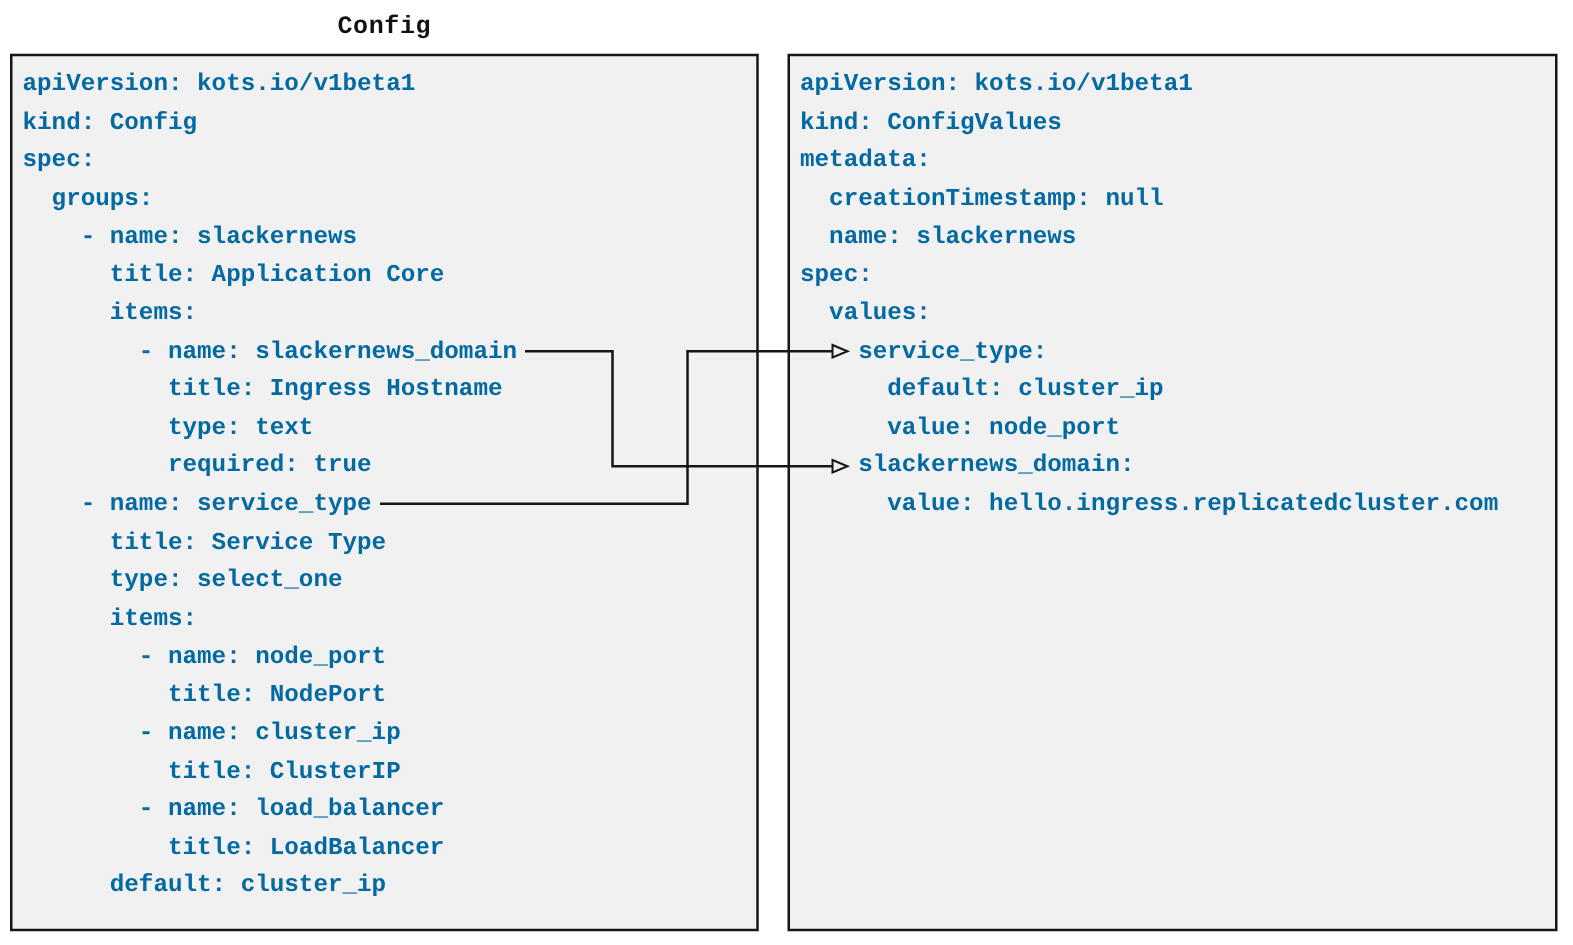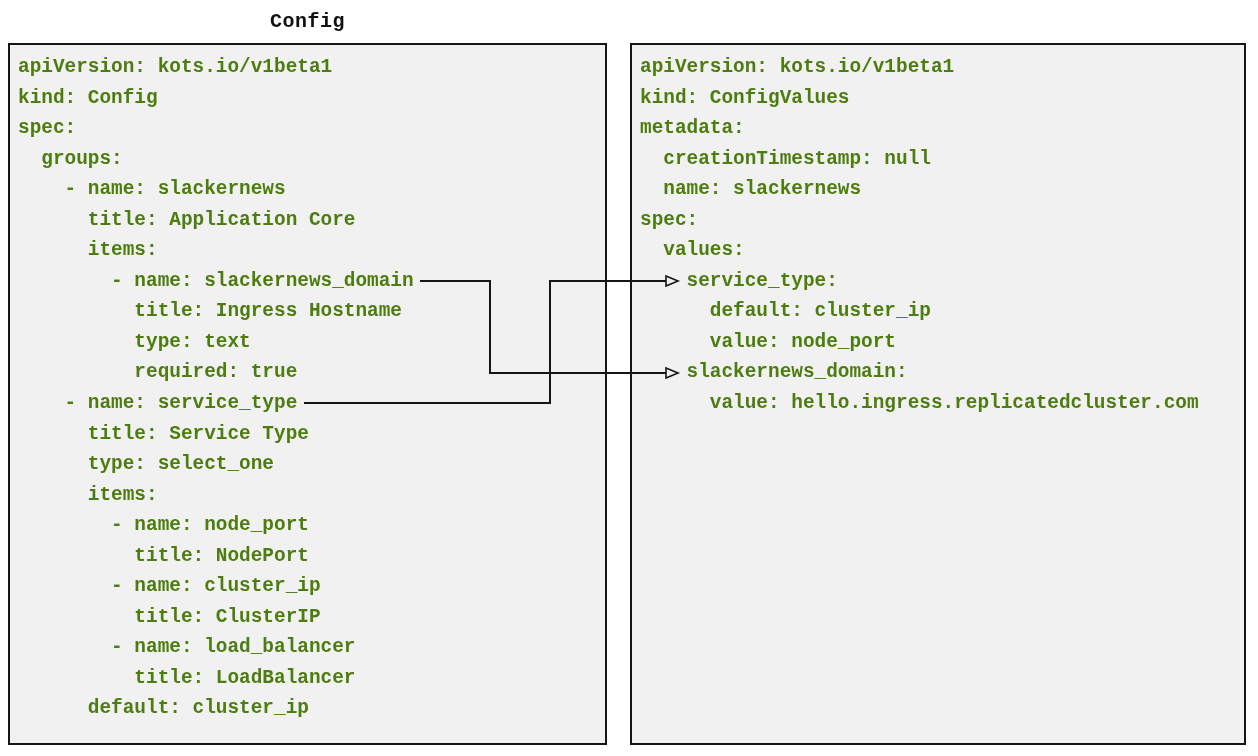--- a/index.html
+++ b/index.html
@@ -40,21 +40,21 @@
   }
   #panel-left  { left: 8px;   width: 599px; }
   #panel-right { left: 630px; width: 616px; }
   .code {
     margin: 0;
     padding: 7px 0 0 8px;
     font-family: "Liberation Mono", monospace;
     font-weight: 700;
     font-size: 19.4px;
     line-height: 30.55px;
-    color: #4d7c0f;
+    color: #0369a1;
     white-space: pre;
   }
   #connector-overlay {
     position: absolute;
     left: 0;
     top: 0;
     width: 1258px;
     height: 756px;
     pointer-events: none;
   }

